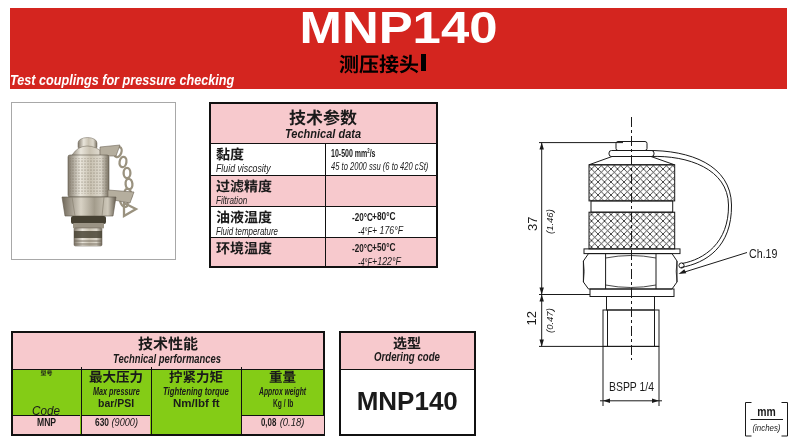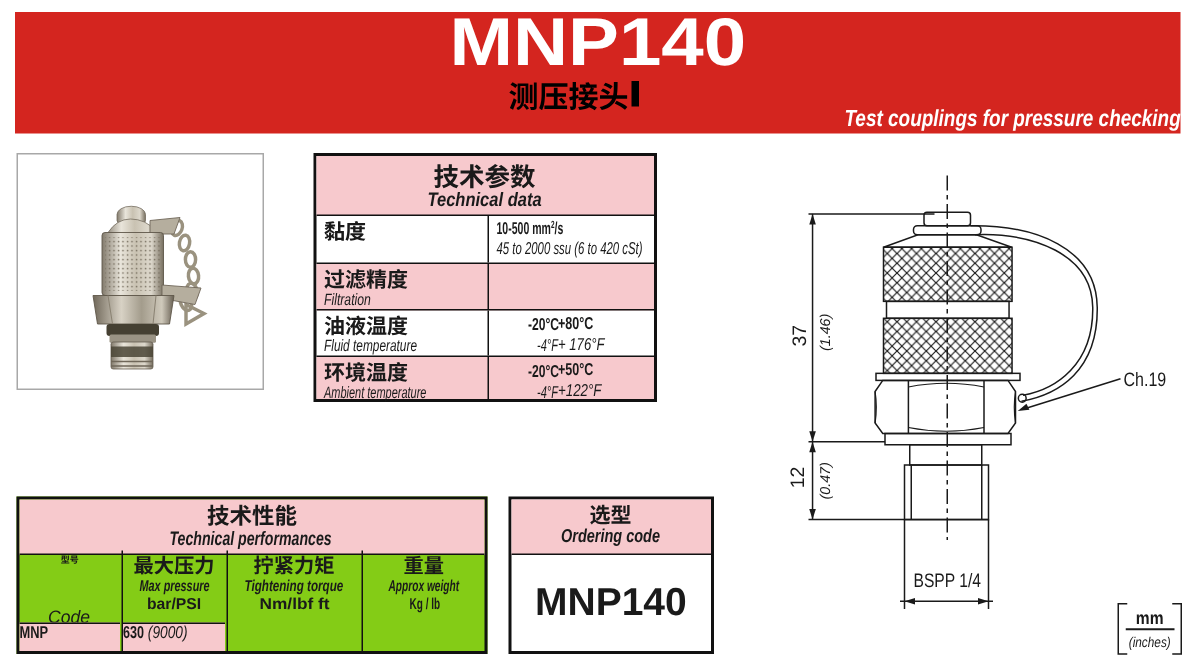--- a/index.html
+++ b/index.html
@@ -5,21 +5,21 @@
   body{width:800px;height:441px;background:#fff;font-family:"Liberation Sans",sans-serif;position:relative;overflow:hidden;color:#1a1a1a;}
   .abs{position:absolute;}
   sup{font-size:7px;vertical-align:4px;}
   
   #banner{left:10px;top:8px;width:777px;height:81px;background:#d4251f;}
   #title{position:absolute;left:0;right:0;top:-6.5px;text-align:center;font-size:45px;font-weight:bold;color:#fff;}
   #title span{display:inline-block;transform:scaleX(1.13);transform-origin:50% 50%;}
   #subcn{position:absolute;left:0;right:0;top:46px;display:flex;justify-content:center;}
   #subcn .grp{display:flex;margin-right:32px;}
   #cursor{width:5.5px;height:17px;background:#000;margin-left:1.5px;margin-top:0px;}
-  #suben{position:absolute;left:0;right:0;top:62.5px;text-align:right;color:#fff;font-size:0;line-height:18px;padding-left:37px;}
+  #suben{position:absolute;left:0;right:0;top:62.5px;text-align:left;color:#fff;font-size:0;line-height:18px;}
   
   #photo{left:11px;top:102px;width:163px;height:156px;border:1px solid #a8a8a8;background:#fff;}
   
   #tdata{left:208.5px;top:102px;width:225px;height:162px;border:2px solid #111;background:#fff;}
   .trow{position:absolute;left:0;width:225px;border-bottom:1px solid #111;}
   .pink{background:#f7c9cd;}
   .tleft{position:absolute;left:0;top:0;bottom:0;width:115.5px;border-right:1px solid #111;padding:3px 0 0 5px;box-sizing:border-box;}
   .tright{position:absolute;left:116.5px;top:0;bottom:0;right:0;padding:2px 0 0 4px;}
   .lblen{margin-top:1px;white-space:nowrap;font-size:0;line-height:13px;}
   .v1{height:14px;display:flex;align-items:center;}
@@ -27,21 +27,21 @@
   .tw{display:inline-block;width:41.3px;text-align:right;}
   
   #tperf{left:10.5px;top:331px;width:310px;height:100.5px;border:2px solid #111;background:#84cc16;}
   #tperf .hdr{position:absolute;left:0;right:0;top:0;height:32.5px;border-bottom:1px solid #111;}
   .pcol{position:absolute;top:33.5px;bottom:0;}
   .pc1{left:0;width:67.3px;}
   .pc2{left:68.3px;width:68.7px;border-left:1px solid #111;}
   .pc3{left:138px;width:89.5px;border-left:1px solid #111;}
   .pc4{left:228.5px;width:81.5px;border-left:1px solid #111;}
   .colhd{position:absolute;left:0;right:0;top:0;height:48px;display:flex;flex-direction:column;align-items:center;}
-  .colval{position:absolute;left:0;right:0;top:48px;bottom:0;border-top:1px solid #111;background:#f7c9cd;display:flex;align-items:center;padding-bottom:5px;box-sizing:border-box;}
+  .colval{position:absolute;left:0;right:0;top:48px;bottom:0;border-top:1px solid #111;background:#f7c9cd;display:flex;align-items:center;justify-content:center;padding-bottom:5px;box-sizing:border-box;}
   #order{left:339px;top:331px;width:132.5px;height:100.5px;border:2px solid #111;background:#fff;}
   #order .hdr{position:absolute;left:0;right:0;top:0;height:32.5px;border-bottom:1px solid #111;}
   #ocode{position:absolute;left:0;right:0;top:53px;text-align:center;font-size:26px;font-weight:bold;}
   .hdr{display:flex;flex-direction:column;align-items:center;}
   .hdr div,.colhd div{font-size:0;line-height:normal;}
 </style></head>
 <body>
 
 <svg class="abs" style="left:0;top:0" width="800" height="441" viewBox="0 0 800 441" fill="none" stroke="#1a1a1a" stroke-width="1">
   <defs>
@@ -190,20 +190,21 @@
       </div>
   </div>
   <div class="trow" style="top:39.5px;height:31.3px;">
     <div class="tleft">
         <svg class="cjk" width="28.0" height="14.0" viewBox="0 -880 2000 1000" style="display:block" fill="#1a1a1a">
           <g transform="scale(1,-1)">
             <path transform="translate(0,0)" d="M449 845C353 821 198 808 67 803C78 780 90 745 92 721C138 721 187 722 237 725V687H50V596H175C135 555 78 515 29 494C54 475 84 445 101 420C146 447 197 489 237 531V459C182 402 96 352 22 319C35 294 55 236 59 214C132 252 209 306 271 366C339 329 420 275 460 237L517 316C477 352 398 399 332 433L340 443L309 456H344V531C390 504 436 473 462 450L519 517C491 541 443 570 396 596H528V687H344V734C401 741 455 749 501 760ZM412 254C398 231 373 197 353 172L342 177V311H239V182L164 142L213 182C198 201 168 229 145 249L83 202C104 181 131 153 145 133C105 112 68 94 38 80L78 -4C127 24 183 58 239 91V18C239 9 236 6 227 6C218 6 192 6 167 7C179 -17 192 -52 196 -79C245 -79 280 -78 307 -64C335 -50 342 -28 342 15V84C391 59 442 31 471 10L511 92C491 105 461 121 428 137C447 158 469 182 489 207ZM526 383V-85H641V-48H828V-80H948V383H784V554H971V665H784V849H667V383ZM641 63V272H828V63Z"></path>
             <path transform="translate(1000,0)" d="M386 629V563H251V468H386V311H800V468H945V563H800V629H683V563H499V629ZM683 468V402H499V468ZM714 178C678 145 633 118 582 96C529 119 485 146 450 178ZM258 271V178H367L325 162C360 120 400 83 447 52C373 35 293 23 209 17C227 -9 249 -54 258 -83C372 -70 481 -49 576 -15C670 -53 779 -77 902 -89C917 -58 947 -10 972 15C880 21 795 33 718 52C793 98 854 159 896 238L821 276L800 271ZM463 830C472 810 480 786 487 763H111V496C111 343 105 118 24 -36C55 -45 110 -70 134 -88C218 76 230 328 230 496V652H955V763H623C613 794 599 829 585 857Z"></path>
           </g>
         </svg>
+        <div class="lblen"><span style="display:inline-block;white-space:nowrap;font-size:11px;font-weight:normal;font-style:italic;transform:scaleX(0.798);transform-origin:0 50%;margin-right:-13.9px;">Fluid viscosity</span></div>
       </div>
     <div class="tright">
         <div class="v1">
           <span style="display:inline-block;white-space:nowrap;font-size:11.5px;font-weight:bold;font-style:normal;transform:scaleX(0.610);transform-origin:0 50%;margin-right:-29.5px;">10-500 mm<sup>2</sup>/s</span>
         </div>
         <div class="v2">
           <span style="display:inline-block;white-space:nowrap;font-size:11.5px;font-weight:normal;font-style:italic;transform:scaleX(0.659);transform-origin:0 50%;margin-right:-50.4px;">45 to 2000 ssu (6 to 420 cSt)</span>
         </div>
       </div>
   </div>
@@ -246,21 +247,20 @@
   <div class="trow pink" style="top:134.3px;height:27.7px;border-bottom:none;">
     <div class="tleft">
         <svg class="cjk" width="56.0" height="14.0" viewBox="0 -880 4000 1000" style="display:block" fill="#1a1a1a">
           <g transform="scale(1,-1)">
             <path transform="translate(0,0)" d="M24 128 51 15C141 44 254 81 358 116L339 223L250 195V394H329V504H250V682H351V790H33V682H139V504H47V394H139V160ZM388 795V681H618C556 519 459 368 346 273C373 251 419 203 439 178C490 227 539 287 585 355V-88H705V433C767 354 835 259 866 196L966 270C926 341 836 453 767 533L705 490V570C722 606 737 643 751 681H957V795Z"></path>
             <path transform="translate(1000,0)" d="M516 287H773V245H516ZM516 399H773V358H516ZM738 691C731 667 719 634 708 606H595C589 630 577 666 564 692L467 672C475 652 483 627 489 606H366V507H937V606H813L846 672ZM578 836 594 789H396V692H912V789H717C709 811 700 837 690 858ZM407 474V170H489C476 81 439 30 285 -1C308 -21 336 -65 346 -93C535 -46 585 37 602 170H674V48C674 -13 683 -35 702 -52C720 -68 753 -76 779 -76C795 -76 826 -76 844 -76C862 -76 890 -73 906 -67C925 -59 939 -47 948 -29C956 -12 960 27 963 66C934 75 891 96 871 114C870 79 869 51 867 39C864 27 860 21 855 19C850 17 843 17 835 17C826 17 813 17 806 17C799 17 793 18 789 21C786 25 785 32 785 45V170H888V474ZM22 151 61 28C152 64 266 109 370 153L346 262L254 229V497H340V611H254V836H138V611H40V497H138V188C95 173 55 161 22 151Z"></path>
             <path transform="translate(2000,0)" d="M492 563H762V504H492ZM492 712H762V654H492ZM379 809V407H880V809ZM90 752C153 722 235 675 274 641L343 737C301 770 216 812 155 838ZM28 480C92 451 175 404 215 371L280 468C237 500 152 542 89 566ZM47 3 150 -69C203 28 260 142 306 247L216 319C164 204 95 79 47 3ZM271 43V-60H972V43H914V347H347V43ZM454 43V246H510V43ZM599 43V246H655V43ZM744 43V246H801V43Z"></path>
             <path transform="translate(3000,0)" d="M386 629V563H251V468H386V311H800V468H945V563H800V629H683V563H499V629ZM683 468V402H499V468ZM714 178C678 145 633 118 582 96C529 119 485 146 450 178ZM258 271V178H367L325 162C360 120 400 83 447 52C373 35 293 23 209 17C227 -9 249 -54 258 -83C372 -70 481 -49 576 -15C670 -53 779 -77 902 -89C917 -58 947 -10 972 15C880 21 795 33 718 52C793 98 854 159 896 238L821 276L800 271ZM463 830C472 810 480 786 487 763H111V496C111 343 105 118 24 -36C55 -45 110 -70 134 -88C218 76 230 328 230 496V652H955V763H623C613 794 599 829 585 857Z"></path>
           </g>
         </svg>
-        <div class="lblen"><span style="display:inline-block;white-space:nowrap;font-size:11px;font-weight:normal;font-style:italic;transform:scaleX(0.665);transform-origin:0 50%;margin-right:-34.4px;">Ambient temperature</span></div>
       </div>
     <div class="tright">
         <div class="v1">
           <span class="tw"><span style="display:inline-block;white-space:nowrap;font-size:11.5px;font-weight:bold;font-style:normal;transform:scaleX(0.701);transform-origin:0 50%;margin-right:-8.8px;">-20°C</span></span>
           <span style="display:inline-block;white-space:nowrap;font-size:11.5px;font-weight:bold;font-style:normal;transform:scaleX(0.728);transform-origin:0 50%;margin-right:-8.8px;">+50°C</span>
         </div>
         <div class="v2">
           <span class="tw"><span style="display:inline-block;white-space:nowrap;font-size:11.5px;font-weight:normal;font-style:italic;transform:scaleX(0.641);transform-origin:0 50%;margin-right:-7.9px;">-4°F</span></span>
           <span style="display:inline-block;white-space:nowrap;font-size:11.5px;font-weight:normal;font-style:italic;transform:scaleX(0.773);transform-origin:0 50%;margin-right:-8.5px;">+122°F</span>
         </div>
@@ -330,20 +330,24 @@
     <div class="colhd" style="padding-top:3px;">
         <svg class="cjk" width="27.0" height="13.5" viewBox="0 -880 2000 1000" style="display:block" fill="#1a1a1a">
           <g transform="scale(1,-1)">
             <path transform="translate(0,0)" d="M153 540V221H435V177H120V86H435V34H46V-61H957V34H556V86H892V177H556V221H854V540H556V578H950V672H556V723C666 731 770 742 858 756L802 849C632 821 361 804 127 800C137 776 149 735 151 707C241 708 338 711 435 716V672H52V578H435V540ZM270 345H435V300H270ZM556 345H732V300H556ZM270 461H435V417H270ZM556 461H732V417H556Z"></path>
             <path transform="translate(1000,0)" d="M288 666H704V632H288ZM288 758H704V724H288ZM173 819V571H825V819ZM46 541V455H957V541ZM267 267H441V232H267ZM557 267H732V232H557ZM267 362H441V327H267ZM557 362H732V327H557ZM44 22V-65H959V22H557V59H869V135H557V168H850V425H155V168H441V135H134V59H441V22Z"></path>
           </g>
         </svg>
         <div style="margin-top:2px;"><span style="display:inline-block;white-space:nowrap;font-size:10.5px;font-weight:bold;font-style:italic;transform:scaleX(0.645);transform-origin:0 50%;margin-right:-25.9px;">Approx weight</span></div>
         <div><span style="display:inline-block;white-space:nowrap;font-size:10.5px;font-weight:bold;font-style:normal;transform:scaleX(0.636);transform-origin:0 50%;margin-right:-11.7px;">Kg / lb</span></div>
       </div>
+    <div class="colval">
+        <span style="display:inline-block;white-space:nowrap;font-size:11.5px;font-weight:bold;font-style:normal;transform:scaleX(0.683);transform-origin:0 50%;margin-right:-7.1px;">0,08</span>
+        <span style="display:inline-block;white-space:nowrap;font-size:11.5px;font-weight:normal;font-style:italic;transform:scaleX(0.827);transform-origin:0 50%;margin-right:-5.7px;">&nbsp;(0.18)</span>
+      </div>
   </div>
 </div>
 
 <div class="abs" id="order">
   <div class="hdr pink" style="padding-top:3px;">
     <svg class="cjk" width="28.0" height="14.0" viewBox="0 -880 2000 1000" style="display:block" fill="#1a1a1a">
         <g transform="scale(1,-1)">
           <path transform="translate(0,0)" d="M44 754C99 705 166 635 194 587L293 662C261 710 192 776 135 821ZM422 819C399 732 356 644 302 589C329 575 378 544 400 525C423 552 445 586 466 623H590V507H317V403H481C467 305 431 227 296 178C323 155 355 109 368 79C536 149 583 262 603 403H667V227C667 121 687 86 783 86C801 86 840 86 859 86C932 86 962 120 974 254C941 262 891 281 869 300C866 209 862 196 846 196C838 196 810 196 804 196C787 196 786 199 786 228V403H959V507H709V623H918V724H709V844H590V724H512C521 747 529 770 535 794ZM272 464H46V353H157V96C116 74 73 41 32 5L112 -100C165 -37 221 21 258 21C280 21 311 -8 352 -33C419 -71 499 -83 617 -83C715 -83 866 -78 940 -73C941 -41 960 19 972 51C875 37 720 28 620 28C516 28 430 34 367 72C323 98 299 122 272 128Z"></path>
           <path transform="translate(1000,0)" d="M611 792V452H721V792ZM794 838V411C794 398 790 395 775 395C761 393 712 393 666 395C681 366 697 320 702 290C772 290 824 292 861 308C898 326 908 354 908 409V838ZM364 709V604H279V709ZM148 243V134H438V54H46V-57H951V54H561V134H851V243H561V322H476V498H569V604H476V709H547V814H90V709H169V604H56V498H157C142 448 108 400 35 362C56 345 97 301 113 278C213 333 255 415 271 498H364V305H438V243Z"></path>
         </g>

